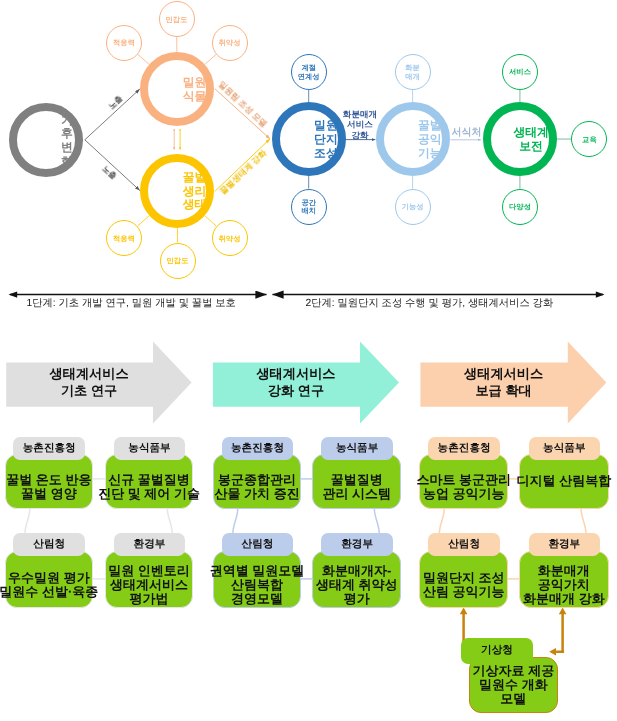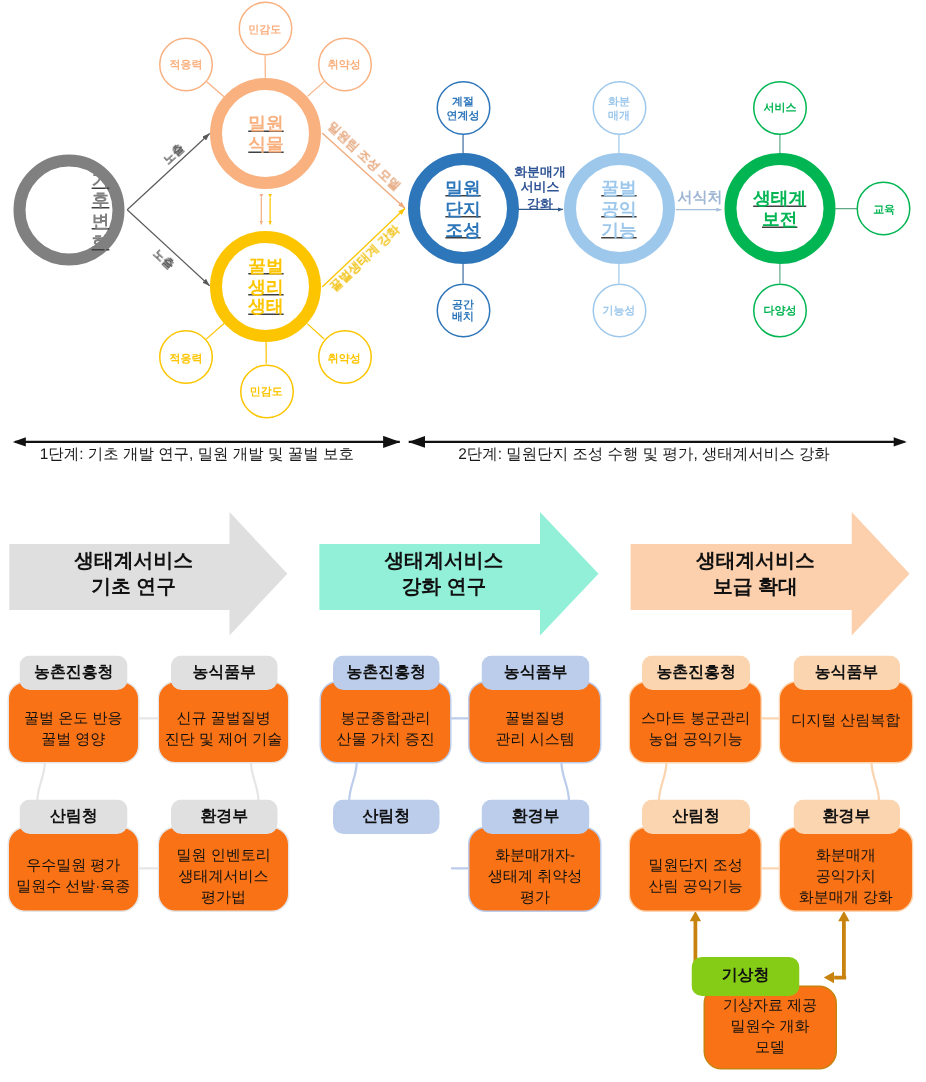--- a/index.html
+++ b/index.html
@@ -3,36 +3,36 @@
 <meta charset="utf-8">
 <title>Roadmap</title>
 <style>
   html,body{margin:0;padding:0;background:#ffffff;}
   body{width:617px;height:721px;position:relative;overflow:hidden;
        font-family:"Liberation Sans",sans-serif;color:#404040;
        -webkit-font-smoothing:antialiased;text-rendering:geometricPrecision;}
   #stage{position:absolute;left:0;top:0;width:617px;height:721px;}
   .lyr{position:absolute;left:0;top:0;width:617px;height:721px;}
   .node{position:absolute;border-radius:50%;background:#fff;box-sizing:border-box;
-        display:flex;align-items:center;justify-content:center;text-align:center;z-index:4;text-decoration:underline;}
+        display:flex;align-items:center;justify-content:flex-end;text-align:center;z-index:4;}
   .node span{display:block;font-weight:bold;white-space:pre-line;transform:translateZ(0);}
   .sat{position:absolute;border-radius:50%;background:#fff;box-sizing:border-box;
        display:flex;align-items:center;justify-content:center;text-align:center;z-index:4;}
   .sat span{display:block;font-size:7.3px;line-height:8.4px;white-space:pre-line;font-weight:bold;transform:translateZ(0);padding-top:1.6px;}
   .elabel{position:absolute;white-space:pre-line;text-align:center;font-weight:bold;
           line-height:1.15;z-index:8;}
   .tl-text{position:absolute;font-size:10.3px;color:#1a1a1a;white-space:nowrap;z-index:5;transform:translateZ(0);}
   .banner-text{position:absolute;white-space:pre-line;text-align:center;
                font-size:13.2px;font-weight:bold;line-height:17.7px;color:#111;z-index:3;transform:translateZ(0);}
   .agency{position:absolute;box-sizing:border-box;border-radius:7px;
           display:flex;align-items:center;justify-content:center;
           font-size:10.6px;font-weight:bold;z-index:6;color:#111;transform:translateZ(0);}
-  .card{position:absolute;box-sizing:border-box;border-radius:12px;background:#f97316;
+  .card{position:absolute;box-sizing:border-box;border-radius:12px;background:#84cc16;
         display:flex;align-items:center;justify-content:center;text-align:center;
-        white-space:pre;font-size:10px;font-weight:normal;line-height:14.2px;
+        white-space:pre;font-size:13px;font-weight:bold;line-height:14.2px;
         color:#111;z-index:5;transform:translateZ(0);}
 </style>
 </head>
 <body>
 
 <div id="stage">
 <svg class="lyr" width="617" height="721" viewBox="0 0 617 721">
       <defs>
         <marker id="ah-dark" markerWidth="9" markerHeight="9" refX="6.2" refY="2.2" orient="auto">
           <path d="M0,0 L6.4,2.2 L0,4.4 Z" fill="#5A5A5A"></path>
@@ -210,20 +210,23 @@
 <div class="card" style="left:105.3px;top:551.0px;width:87.5px;height:56.5px;border:1.5px solid #E6E6E6;padding-top:12.0px;">밀원 인벤토리
 생태계서비스
 평가법</div>
 <div class="agency" style="left:221.7px;top:436.8px;width:71.6px;height:23.6px;background:#BCCDEC;">농촌진흥청</div>
 <div class="card" style="left:212.8px;top:454.0px;width:88.5px;height:54.9px;border:1.5px solid #BCCDEC;padding-top:12.0px;">봉군종합관리
 산물 가치 증진</div>
 <div class="agency" style="left:321.3px;top:436.8px;width:71.6px;height:23.6px;background:#BCCDEC;">농식품부</div>
 <div class="card" style="left:312.3px;top:454.0px;width:88.9px;height:54.9px;border:1.5px solid #BCCDEC;padding-top:12.0px;">꿀벌질병
 관리 시스템</div>
 <div class="agency" style="left:221.7px;top:533.2px;width:71.6px;height:23.3px;background:#BCCDEC;">산림청</div>
+<div class="card" style="left:212.8px;top:551.0px;width:88.5px;height:56.5px;border:1.5px solid #BCCDEC;padding-top:12.0px;">권역별 밀원모델
+산림복합
+경영모델</div>
 <div class="agency" style="left:321.3px;top:533.2px;width:71.6px;height:23.3px;background:#BCCDEC;">환경부</div>
 <div class="card" style="left:312.3px;top:551.0px;width:88.9px;height:56.5px;border:1.5px solid #BCCDEC;padding-top:12.0px;">화분매개자-
 생태계 취약성
 평가</div>
 <div class="agency" style="left:428.3px;top:436.8px;width:71.6px;height:23.6px;background:#FBD4B0;">농촌진흥청</div>
 <div class="card" style="left:419.3px;top:454.0px;width:88.9px;height:54.9px;border:1.5px solid #FBD4B0;padding-top:12.0px;">스마트 봉군관리
 농업 공익기능</div>
 <div class="agency" style="left:528.5px;top:436.8px;width:71.6px;height:23.6px;background:#FBD4B0;">농식품부</div>
 <div class="card" style="left:519.0px;top:454.0px;width:89.7px;height:54.9px;border:1.5px solid #FBD4B0;padding-top:0.0px;">디지털 산림복합</div>
 <div class="agency" style="left:428.3px;top:533.2px;width:71.6px;height:23.3px;background:#FBD4B0;">산림청</div>

